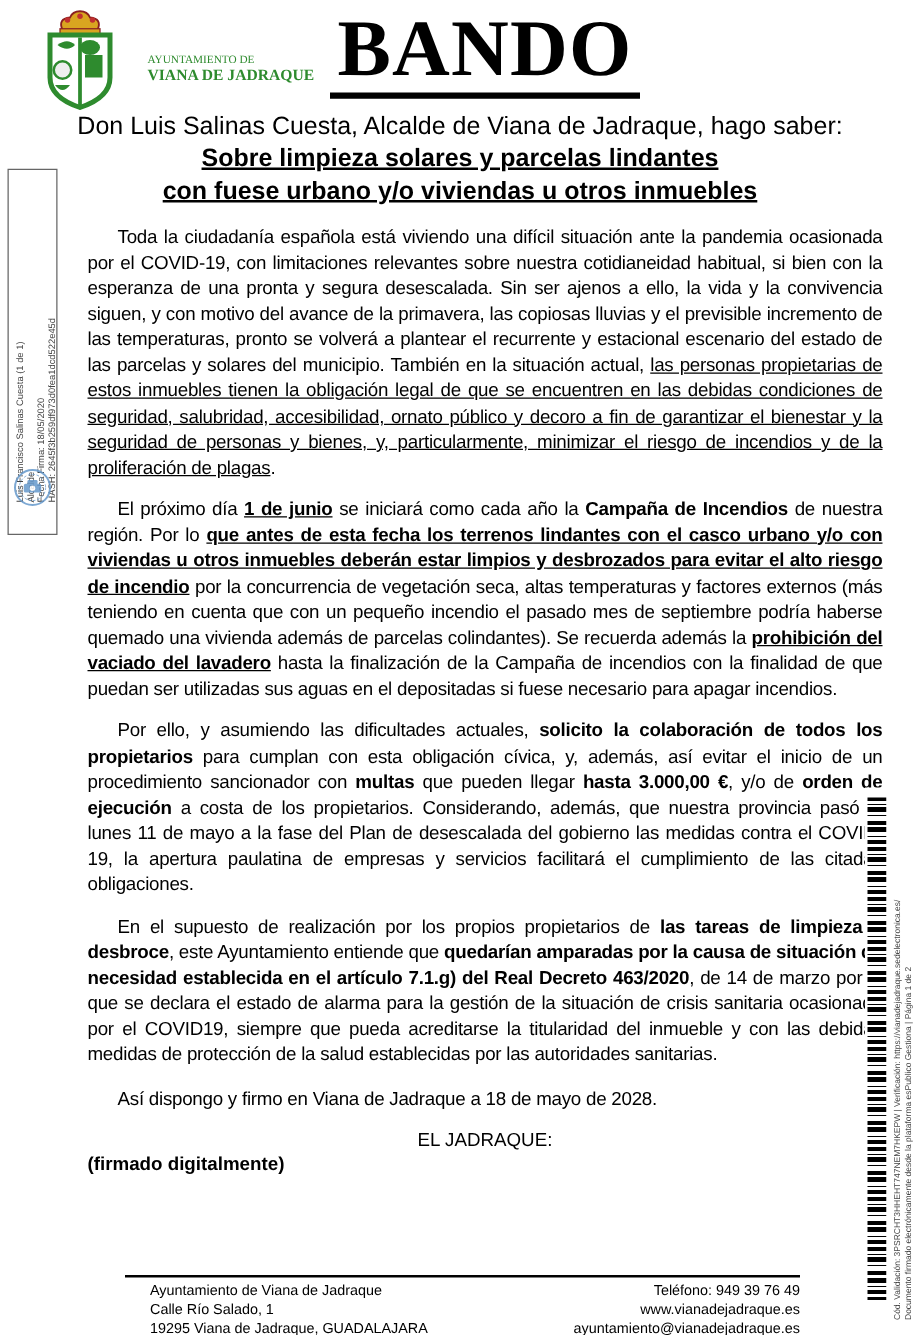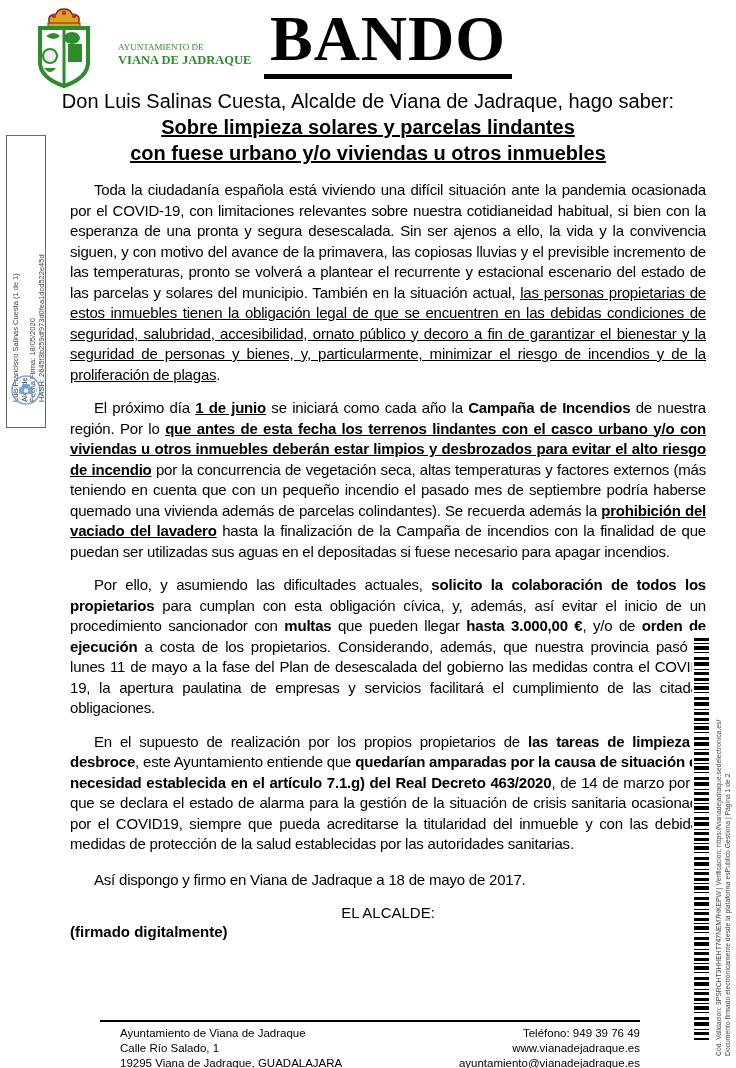--- a/index.html
+++ b/index.html
@@ -162,22 +162,22 @@
 
   <div class="salutation"><span>Don Luis Salinas Cuesta, Alcalde de Viana de Jadraque, </span><span style="font-weight: normal;">hago saber:</span></div>
   <div class="subject">Sobre limpieza solares y parcelas lindantes</div>
   <div class="subject">con fuese urbano y/o viviendas u otros inmuebles</div>
 
   <div class="main">
     <p class="para"><span>Toda la ciudadanía española está viviendo una difícil situación ante la pandemia ocasionada por el COVID-19, con limitaciones relevantes sobre nuestra cotidianeidad habitual, si bien con la esperanza de una pronta y segura desescalada. Sin ser ajenos a ello, la vida y la convivencia siguen, y con motivo del avance de la primavera, las copiosas lluvias y el previsible incremento de las temperaturas, pronto se volverá a plantear el recurrente y estacional escenario del estado de las parcelas y solares del municipio. También en la situación actual, </span><span style="text-decoration: underline;">las personas propietarias de estos inmuebles tienen la obligación legal de que se encuentren en las debidas condiciones de seguridad, salubridad, accesibilidad, ornato público y decoro a fin de garantizar el bienestar y la seguridad de personas y bienes, y, particularmente, minimizar el riesgo de incendios y de la proliferación de plagas</span><span>.</span></p>
     <p class="para"><span>El próximo día </span><span style="font-weight: bold; text-decoration: underline;">1 de junio</span><span> se iniciará como cada año la </span><span style="font-weight: bold;">Campaña de Incendios</span><span> de nuestra región. Por lo </span><span style="font-weight: bold; text-decoration: underline;">que antes de esta fecha los terrenos lindantes con el casco urbano y/o con viviendas u otros inmuebles deberán estar limpios y desbrozados para evitar el alto riesgo de incendio</span><span> por la concurrencia de vegetación seca, altas temperaturas y factores externos (más teniendo en cuenta que con un pequeño incendio el pasado mes de septiembre podría haberse quemado una vivienda además de parcelas colindantes). Se recuerda además la </span><span style="font-weight: bold; text-decoration: underline;">prohibición del vaciado del lavadero</span><span> hasta la finalización de la Campaña de incendios con la finalidad de que puedan ser utilizadas sus aguas en el depositadas si fuese necesario para apagar incendios.</span></p>
     <p class="para"><span>Por ello, y asumiendo las dificultades actuales, </span><span style="font-weight: bold;">solicito la colaboración de todos los propietarios</span><span> para cumplan con esta obligación cívica, y, además, así evitar el inicio de un procedimiento sancionador con </span><span style="font-weight: bold;">multas</span><span> que pueden llegar </span><span style="font-weight: bold;">hasta 3.000,00 €</span><span>, y/o de </span><span style="font-weight: bold;">orden de ejecución</span><span> a costa de los propietarios. Considerando, además, que nuestra provincia pasó el lunes 11 de mayo a la fase del Plan de desescalada del gobierno las medidas contra el COVID-19, la apertura paulatina de empresas y servicios facilitará el cumplimiento de las citadas obligaciones.</span></p>
     <p class="para"><span>En el supuesto de realización por los propios propietarios de </span><span style="font-weight: bold;">las tareas de limpieza y desbroce</span><span>, este Ayuntamiento entiende que </span><span style="font-weight: bold;">quedarían amparadas por la causa de situación de necesidad establecida en el artículo 7.1.g) del Real Decreto 463/2020</span><span>, de 14 de marzo por el que se declara el estado de alarma para la gestión de la situación de crisis sanitaria ocasionada por el COVID19, siempre que pueda acreditarse la titularidad del inmueble y con las debidas medidas de protección de la salud establecidas por las autoridades sanitarias.</span></p>
-    <p class="closing-line">Así dispongo y firmo en Viana de Jadraque a 18 de mayo de 2017.</p>
-    <div class="signer">EL ALCALDE:</div>
+    <p class="closing-line">Así dispongo y firmo en Viana de Jadraque a 18 de mayo de 2028.</p>
+    <div class="signer">EL JADRAQUE:</div>
     <div class="digisign">(firmado digitalmente)</div>
   </div>
 
   <div class="footer-rule"></div>
   <div class="footer">
     <div class="left">
       <div class="org">Ayuntamiento de Viana de Jadraque</div>
       <div>Calle Río Salado, 1</div>
       <div>19295 Viana de Jadraque, GUADALAJARA</div>
     </div>

